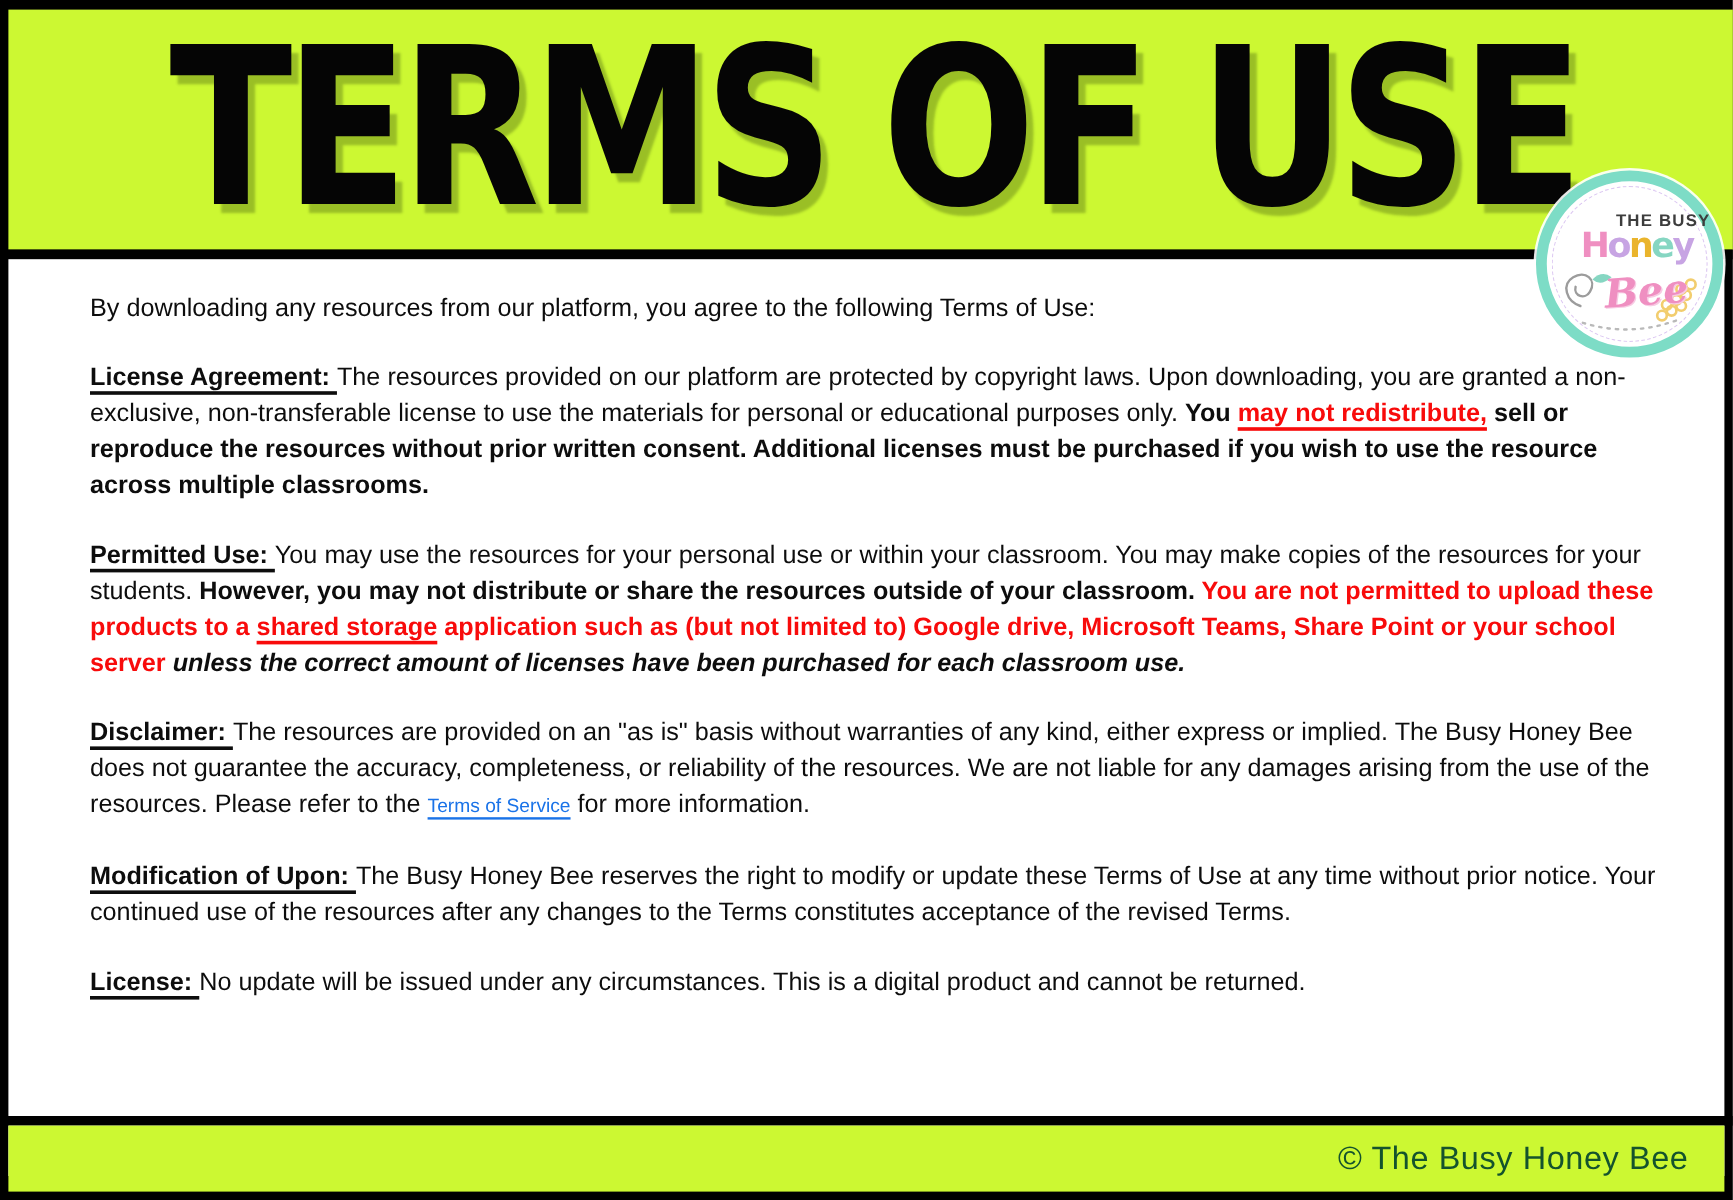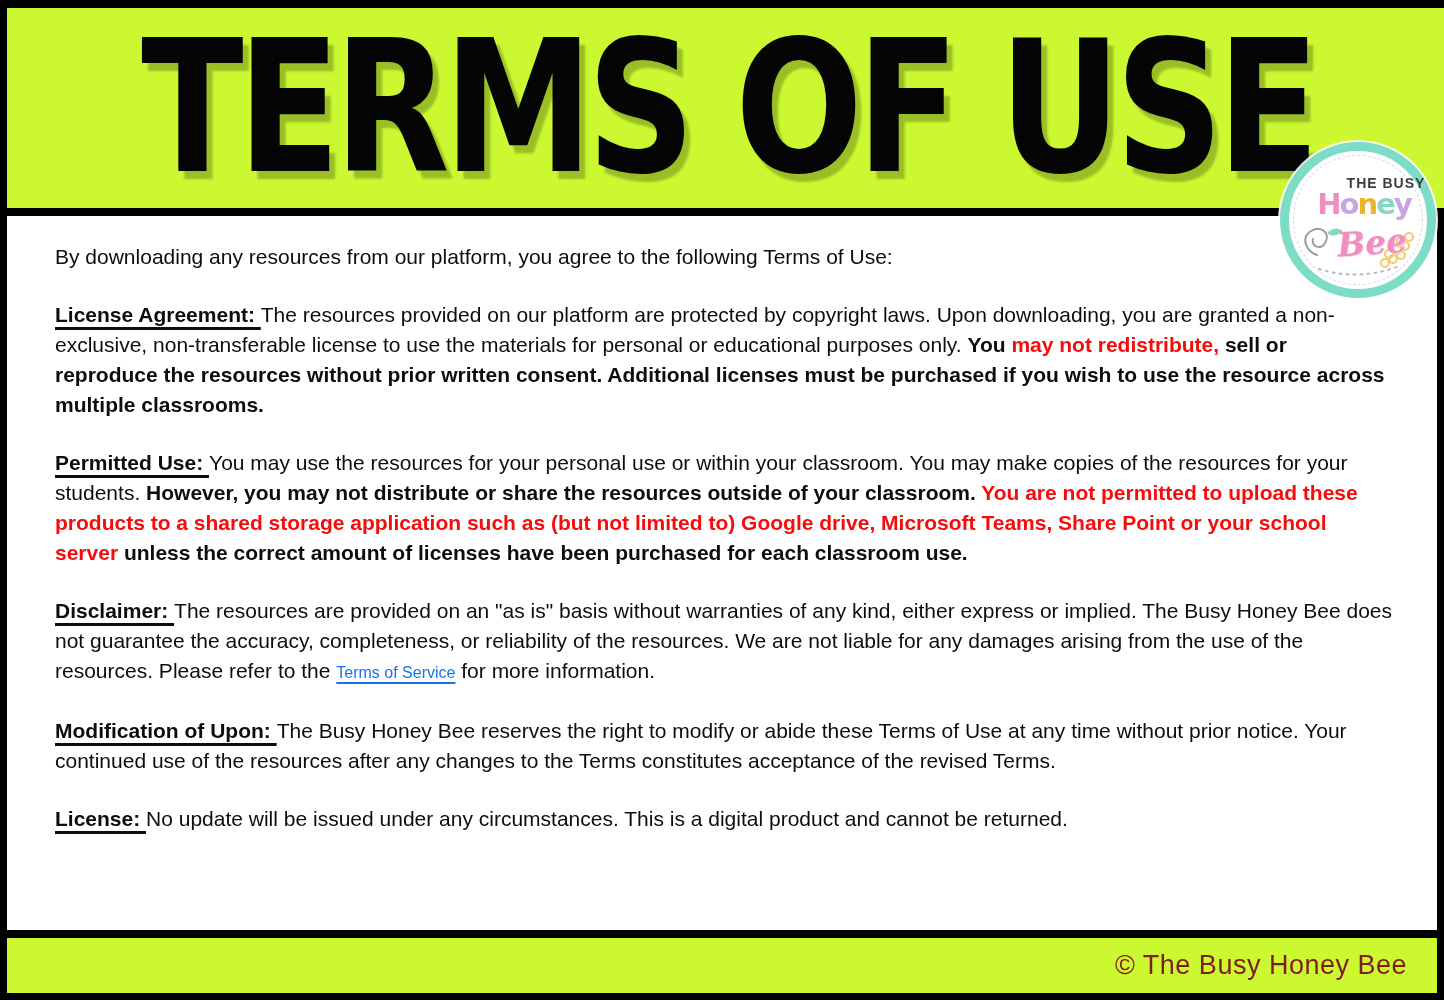--- a/index.html
+++ b/index.html
@@ -29,59 +29,60 @@
     transform:scaleY(1.22);transform-origin:center;
     text-shadow:6px 6px 2px rgba(40,60,10,0.30);
     white-space:nowrap;
   }
   .header-divider{
     position:absolute;left:0;top:208px;width:1444px;height:8px;background:var(--frame);
   }
   .document-body{
     position:absolute;left:7px;top:216px;width:1430px;height:764px;
     background:#ffffff;
-    padding:26px 44px 0 48px;
+    padding:26px 44px 0 68px;
     color:var(--body_text);
     font-size:21px;line-height:30px;
   }
   .para{margin:0 0 28px 0;}
   .run.normal{}
   .run.bold{font-weight:bold;}
   .run.header{
     font-weight:bold;
     text-decoration:underline;
     text-decoration-thickness:2.5px;
     text-underline-offset:5px;
   }
   .run.red{color:var(--red);font-weight:bold;}
   .run.red-underline{
     color:var(--red);font-weight:bold;
+    text-decoration:underline;
     text-decoration-thickness:2.5px;
     text-underline-offset:5px;
   }
-  .run.bold-italic{font-weight:bold;}
+  .run.bold-italic{font-weight:bold;font-style:italic;}
   .run.link{
     color:var(--link_blue);
     font-size:16px;
     text-decoration:underline;
     text-decoration-thickness:2px;
     text-underline-offset:4px;
     cursor:pointer;
   }
   .footer-divider{
     position:absolute;left:0;top:930px;width:1444px;height:8px;background:var(--frame);
   }
   .footer-bar{
     position:absolute;left:7px;top:938px;width:1430px;height:55px;
     background:var(--header_bg);
     display:flex;align-items:center;justify-content:flex-end;
     padding-right:30px;
   }
   .footer-copyright{
-    font-size:27px;color:#7f1d1d;letter-spacing:0.5px;
+    font-size:27px;color:#14532d;letter-spacing:0.5px;
   }
   
   .logo-circle{
     position:absolute;top:142px;right:8px;width:156px;height:156px;
     background:#ffffff;border:9px solid var(--logo_teal);border-radius:50%;
     z-index:5;box-shadow:0 0 0 2px rgba(255,255,255,0.9);
   }
   .logo-inner-ring{
     position:absolute;inset:4px;border:1.5px dashed #ddc9f2;border-radius:50%;
   }
@@ -133,21 +134,21 @@
   <div class="logo-top-text">THE BUSY</div>
   <div class="logo-honey"><span style="color: rgb(239, 143, 193);">H</span><span style="color: rgb(199, 164, 227);">o</span><span style="color: rgb(234, 180, 44);">n</span><span style="color: rgb(134, 214, 194);">e</span><span style="color: rgb(199, 164, 227);">y</span></div>
   <div class="logo-bee">Bee</div>
 </div>
 
 <div class="document-body">
     <p class="para"><span class="run normal">By downloading any resources from our platform, you agree to the following Terms of Use:</span></p>
     <p class="para"><span class="run header">License Agreement: </span><span class="run normal">The resources provided on our platform are protected by copyright laws. Upon downloading, you are granted a non-exclusive, non-transferable license to use the materials for personal or educational purposes only. </span><span class="run bold">You </span><span class="run red-underline">may not redistribute,</span><span class="run bold"> sell or reproduce the resources without prior written consent. Additional licenses must be purchased if you wish to use the resource across multiple classrooms.</span></p>
     <p class="para"><span class="run header">Permitted Use: </span><span class="run normal">You may use the resources for your personal use or within your classroom. You may make copies of the resources for your students. </span><span class="run bold">However, you may not distribute or share the resources outside of your classroom. </span><span class="run red">You are not permitted to upload these products to a </span><span class="run red-underline">shared storage</span><span class="run red"> application such as (but not limited to) Google drive, Microsoft Teams, Share Point or your school server </span><span class="run bold-italic">unless the correct amount of licenses have been purchased for each classroom use.</span></p>
     <p class="para"><span class="run header">Disclaimer: </span><span class="run normal">The resources are provided on an "as is" basis without warranties of any kind, either express or implied. The Busy Honey Bee does not guarantee the accuracy, completeness, or reliability of the resources. We are not liable for any damages arising from the use of the resources. Please refer to the </span><span class="run link">Terms of Service</span><span class="run normal"> for more information.</span></p>
-    <p class="para"><span class="run header">Modification of Upon: </span><span class="run normal">The Busy Honey Bee reserves the right to modify or abide these Terms of Use at any time without prior notice. Your continued use of the resources after any changes to the Terms constitutes acceptance of the revised Terms.</span></p>
+    <p class="para"><span class="run header">Modification of Upon: </span><span class="run normal">The Busy Honey Bee reserves the right to modify or update these Terms of Use at any time without prior notice. Your continued use of the resources after any changes to the Terms constitutes acceptance of the revised Terms.</span></p>
     <p class="para"><span class="run header">License: </span><span class="run normal">No update will be issued under any circumstances. This is a digital product and cannot be returned.</span></p>
   </div>
 
 <div class="footer-divider"></div>
 
 <div class="footer-bar">
   <div class="footer-copyright">© The Busy Honey Bee</div>
 </div>
 
 </body></html>

